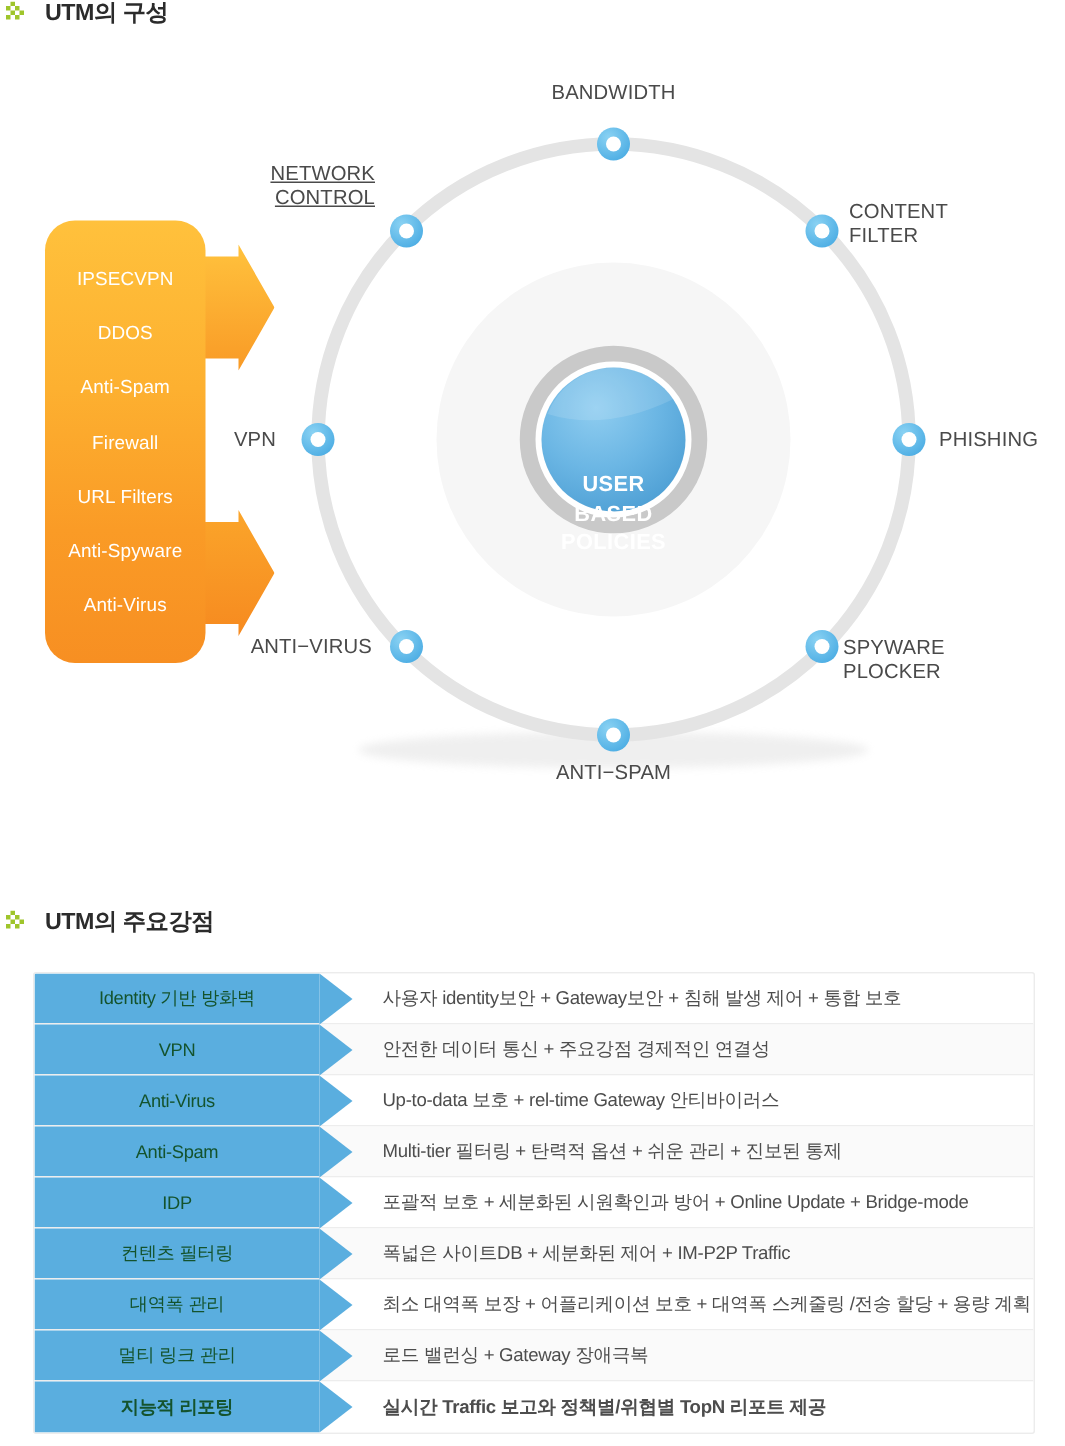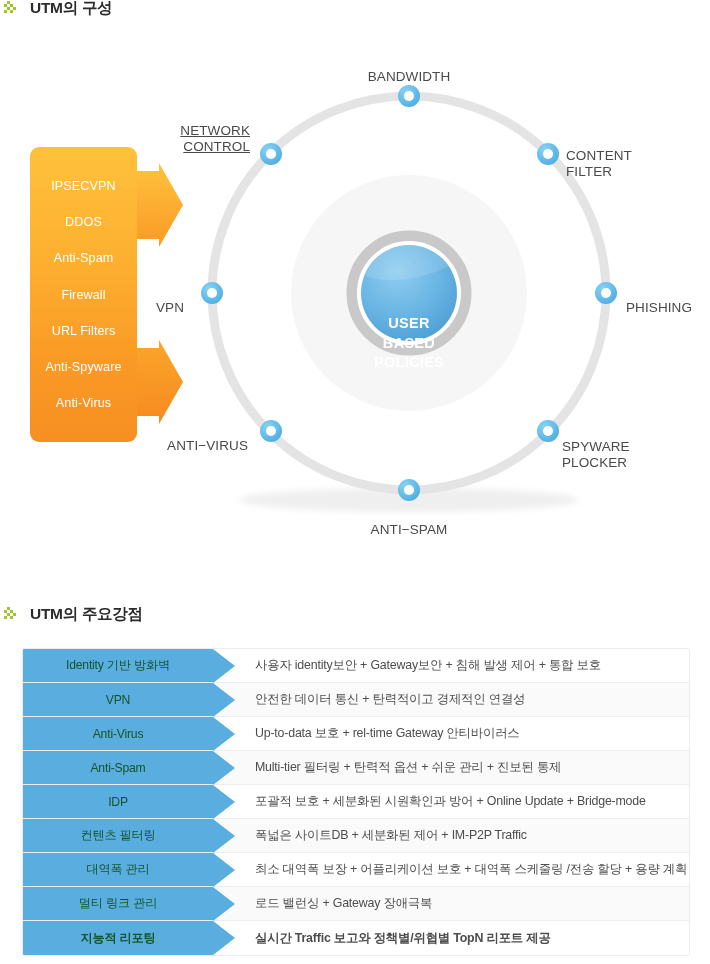--- a/index.html
+++ b/index.html
@@ -50,32 +50,31 @@
   }
   .diagram svg { display: block; }
 
   .node-label {
     position: absolute;
     font-size: 13.5px;
     color: #4a4a4a;
     line-height: 1.22;
     letter-spacing: 0.1px;
     white-space: pre-line;
-    margin-top: 15px;
   }
   .nl-center  { text-align: center; }
   .nl-right   { text-align: right; }
   .nl-left    { text-align: left; }
 
   
   .orange-stack {
     position: absolute;
     left: 30px; top: 117px;
     width: 107px; height: 295px;
-    border-radius: 9px;
+    border-radius: 20px;
     background: linear-gradient(180deg,#ffc13c 0%, #fdb030 38%, #fa9b26 70%, #f78f22 100%);
     z-index: 3;
     display: flex;
     flex-direction: column;
     justify-content: space-evenly;
     align-items: center;
     padding: 10px 0;
   }
   .orange-item {
     color: #ffffff;
@@ -305,21 +304,21 @@
 
 <div class="table-wrap">
 
   <div class="trow">
     <div class="tlabel">Identity 기반 방화벽</div>
     <div class="tdesc">사용자 identity보안 + Gateway보안 + 침해 발생 제어 + 통합 보호</div>
   </div>
 
   <div class="trow">
     <div class="tlabel">VPN</div>
-    <div class="tdesc">안전한 데이터 통신 + 탄력적이고 경제적인 연결성</div>
+    <div class="tdesc">안전한 데이터 통신 + 주요강점 경제적인 연결성</div>
   </div>
 
   <div class="trow">
     <div class="tlabel">Anti-Virus</div>
     <div class="tdesc">Up-to-data 보호 + rel-time Gateway 안티바이러스</div>
   </div>
 
   <div class="trow">
     <div class="tlabel">Anti-Spam</div>
     <div class="tdesc">Multi-tier 필터링 + 탄력적 옵션 + 쉬운 관리 + 진보된 통제</div>

